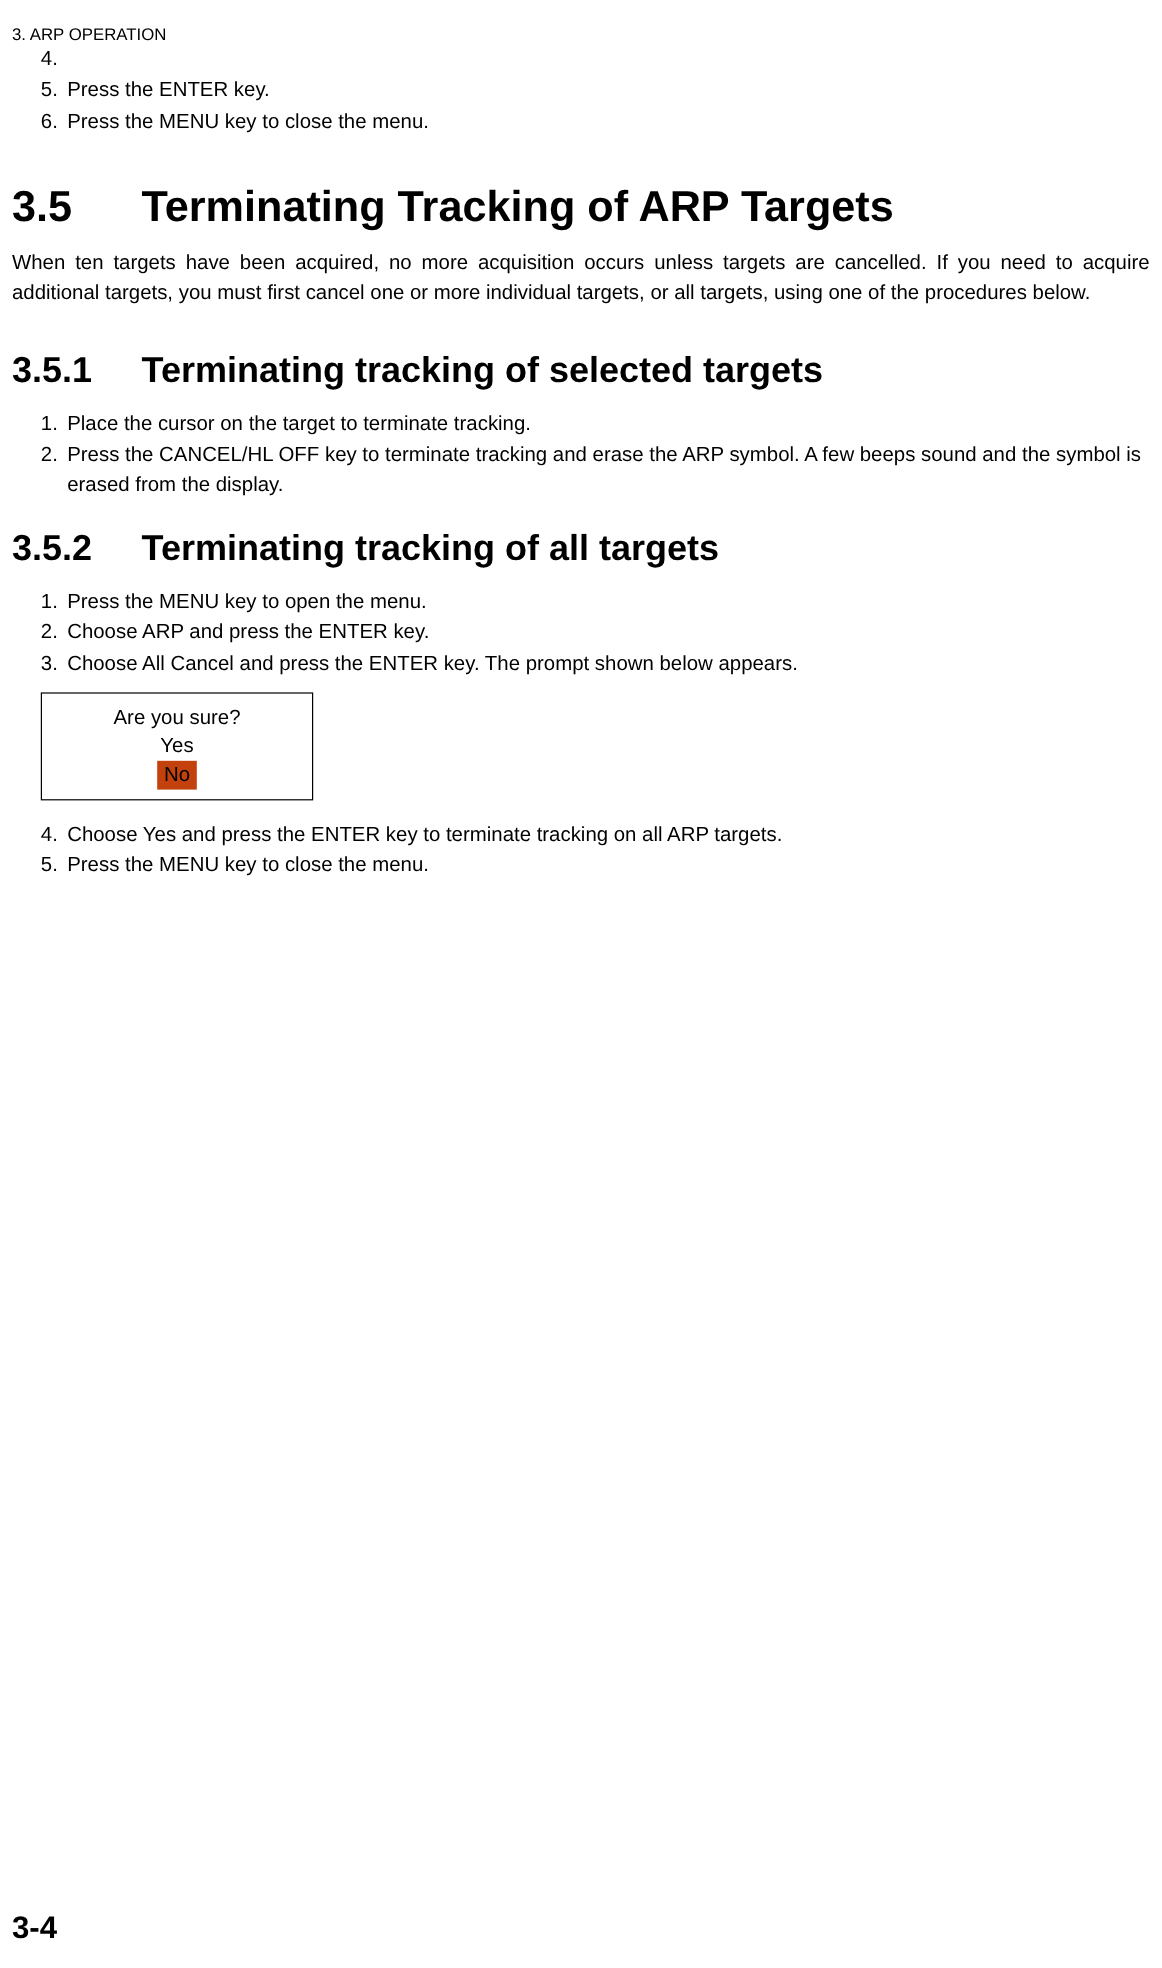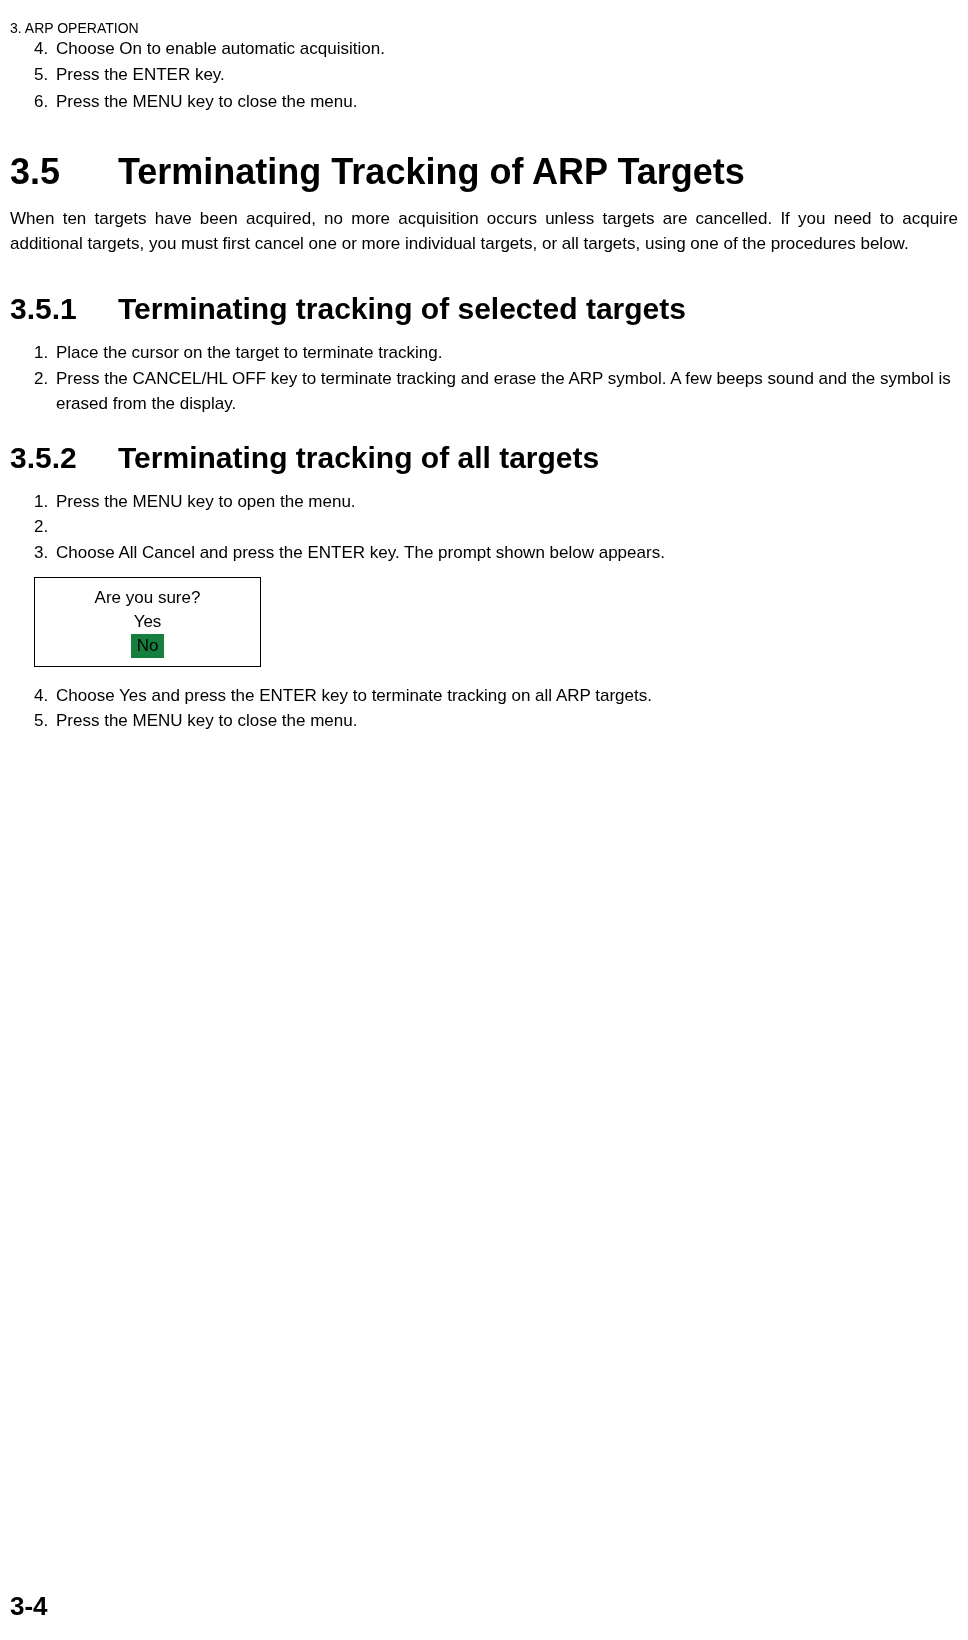--- a/index.html
+++ b/index.html
@@ -68,42 +68,39 @@
     margin-left: 24px;
     margin-top: 12px;
     margin-bottom: 16px;
     padding: 8px 0 8px 0;
     text-align: center;
     font-size: 17px;
     line-height: 1.4;
   }
   .prompt-box .no-row {
     display: inline-block;
-    background: #15803d;
+    background: #c2410c;
     padding: 0 6px;
   }
   .page-footer {
     position: absolute;
     bottom: 18px;
     left: 10px;
     font-size: 26px;
     font-weight: bold;
   }
 </style>
 </head>
 <body>
 
 <div class="header-label">3. ARP OPERATION</div>
 
 <div class="list-first">
   <div>
     <span class="num">4.</span>
-    <span>
-      <span>Choose On to enable automatic acquisition.</span><span class="bold"></span><span></span>
-    </span>
   </div>
   <div>
     <span class="num">5.</span>
     <span>
       <span>Press the </span><span class="bold">ENTER</span><span> key.</span>
     </span>
   </div>
   <div>
     <span class="num">6.</span>
     <span>
@@ -143,20 +140,23 @@
 
 <div class="steps" style="margin-bottom:0">
   <div>
     <span class="num">1.</span>
     <span>
       <span>Press the </span><span class="bold">MENU</span><span> key to open the menu.</span>
     </span>
   </div>
   <div>
     <span class="num">2.</span>
+    <span>
+      <span>Choose ARP and press the </span><span class="bold">ENTER</span><span> key.</span>
+    </span>
   </div>
   <div>
     <span class="num">3.</span>
     <span>
       <span>Choose All Cancel and press the </span><span class="bold">ENTER</span><span> key. The prompt shown below appears.</span>
     </span>
   </div>
 </div>
 
 <div class="prompt-box">

